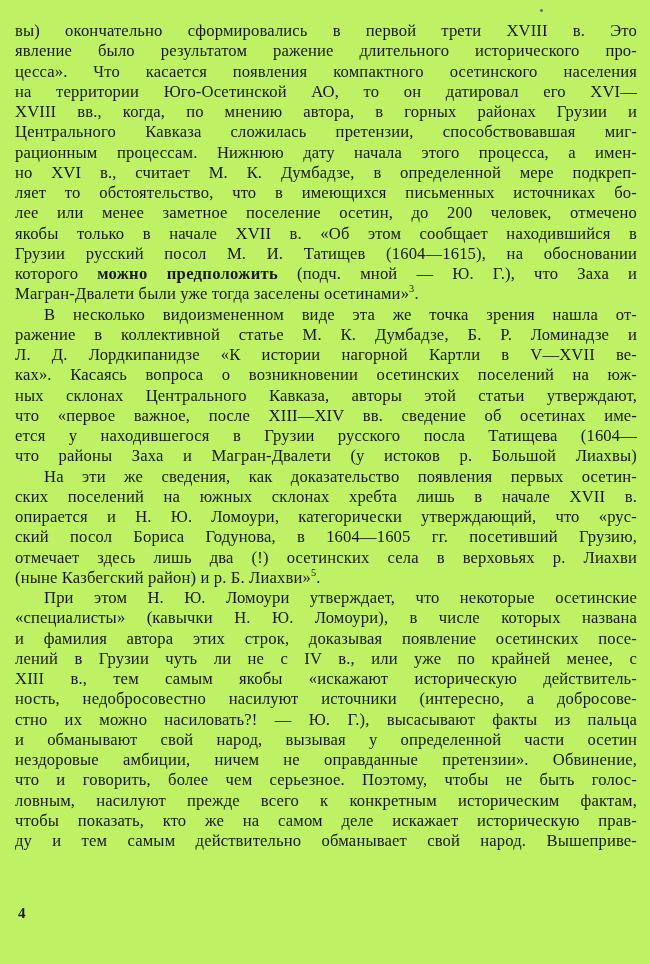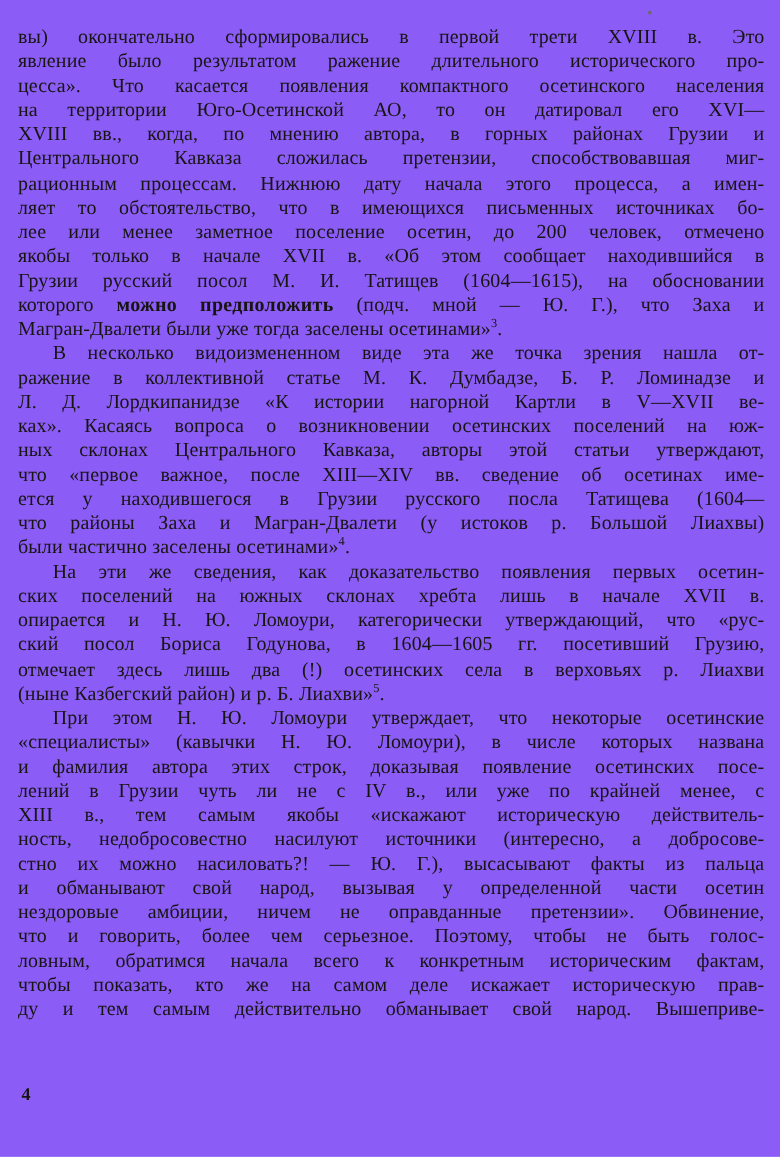--- a/index.html
+++ b/index.html
@@ -3,21 +3,21 @@
 <meta charset="utf-8">
 <style>
   html, body {
     margin: 0;
     padding: 0;
   }
   .page {
     position: relative;
     width: 650px;
     height: 964px;
-    background: #8b5cf6;
+    background: #bef264;
     box-sizing: border-box;
     overflow: hidden;
     font-family: "Liberation Serif", "DejaVu Serif", serif;
     color: #171512;
   }
   .page-text {
     position: absolute;
     top: 21px;
     left: 15px;
     width: 622px;
@@ -70,56 +70,56 @@
   <div class="speck speck-1"></div>
   <div class="page-text">
       <div class="para">
         <div class="line"><span>вы) окончательно сформировались в первой трети XVIII в. Это</span></div>
         <div class="line"><span>явление было результатом ражение длительного исторического про-</span></div>
         <div class="line"><span>цесса». Что касается появления компактного осетинского населения</span></div>
         <div class="line"><span>на территории Юго-Осетинской АО, то он датировал его XVI—</span></div>
         <div class="line"><span>XVIII вв., когда, по мнению автора, в горных районах Грузии и</span></div>
         <div class="line"><span>Центрального Кавказа сложилась претензии, способствовавшая миг-</span></div>
         <div class="line"><span>рационным процессам. Нижнюю дату начала этого процесса, а имен-</span></div>
+        <div class="line"><span>но XVI в., считает М. К. Думбадзе, в определенной мере подкреп-</span></div>
         <div class="line"><span>ляет то обстоятельство, что в имеющихся письменных источниках бо-</span></div>
         <div class="line"><span>лее или менее заметное поселение осетин, до 200 человек, отмечено</span></div>
         <div class="line"><span>якобы только в начале XVII в. «Об этом сообщает находившийся в</span></div>
         <div class="line"><span>Грузии русский посол М. И. Татищев (1604—1615), на обосновании</span></div>
         <div class="line"><span>которого </span><span class="bold">можно предположить</span><span> (подч. мной — Ю. Г.), что Заха и</span></div>
         <div class="line end"><span>Магран-Двалети были уже тогда заселены осетинами»</span><span class="sup">3</span><span>.</span></div>
       </div>
       <div class="para">
         <div class="line indent"><span>В несколько видоизмененном виде эта же точка зрения нашла от-</span></div>
         <div class="line"><span>ражение в коллективной статье М. К. Думбадзе, Б. Р. Ломинадзе и</span></div>
         <div class="line"><span>Л. Д. Лордкипанидзе «К истории нагорной Картли в V—XVII ве-</span></div>
         <div class="line"><span>ках». Касаясь вопроса о возникновении осетинских поселений на юж-</span></div>
         <div class="line"><span>ных склонах Центрального Кавказа, авторы этой статьи утверждают,</span></div>
         <div class="line"><span>что «первое важное, после XIII—XIV вв. сведение об осетинах име-</span></div>
         <div class="line"><span>ется у находившегося в Грузии русского посла Татищева (1604—</span></div>
         <div class="line"><span>что районы Заха и Магран-Двалети (у истоков р. Большой Лиахвы)</span></div>
-        <div class="line end"><span>были частично заселены осетинами»</span><span class="sup">4</span><span>.</span></div>
       </div>
       <div class="para">
         <div class="line indent"><span>На эти же сведения, как доказательство появления первых осетин-</span></div>
         <div class="line"><span>ских поселений на южных склонах хребта лишь в начале XVII в.</span></div>
         <div class="line"><span>опирается и Н. Ю. Ломоури, категорически утверждающий, что «рус-</span></div>
         <div class="line"><span>ский посол Бориса Годунова, в 1604—1605 гг. посетивший Грузию,</span></div>
         <div class="line"><span>отмечает здесь лишь два (!) осетинских села в верховьях р. Лиахви</span></div>
         <div class="line end"><span>(ныне Казбегский район) и р. Б. Лиахви»</span><span class="sup">5</span><span>.</span></div>
       </div>
       <div class="para">
         <div class="line indent"><span>При этом Н. Ю. Ломоури утверждает, что некоторые осетинские</span></div>
         <div class="line"><span>«специалисты» (кавычки Н. Ю. Ломоури), в числе которых названа</span></div>
         <div class="line"><span>и фамилия автора этих строк, доказывая появление осетинских посе-</span></div>
         <div class="line"><span>лений в Грузии чуть ли не с IV в., или уже по крайней менее, с</span></div>
         <div class="line"><span>XIII в., тем самым якобы «искажают историческую действитель-</span></div>
         <div class="line"><span>ность, недобросовестно насилуют источники (интересно, а добросове-</span></div>
         <div class="line"><span>стно их можно насиловать?! — Ю. Г.), высасывают факты из пальца</span></div>
         <div class="line"><span>и обманывают свой народ, вызывая у определенной части осетин</span></div>
         <div class="line"><span>нездоровые амбиции, ничем не оправданные претензии». Обвинение,</span></div>
         <div class="line"><span>что и говорить, более чем серьезное. Поэтому, чтобы не быть голос-</span></div>
-        <div class="line"><span>ловным, обратимся начала всего к конкретным историческим фактам,</span></div>
+        <div class="line"><span>ловным, насилуют прежде всего к конкретным историческим фактам,</span></div>
         <div class="line"><span>чтобы показать, кто же на самом деле искажает историческую прав-</span></div>
         <div class="line"><span>ду и тем самым действительно обманывает свой народ. Вышеприве-</span></div>
       </div>
     </div>
   <div class="page-number">4</div>
 </div>
 
 </body></html>

